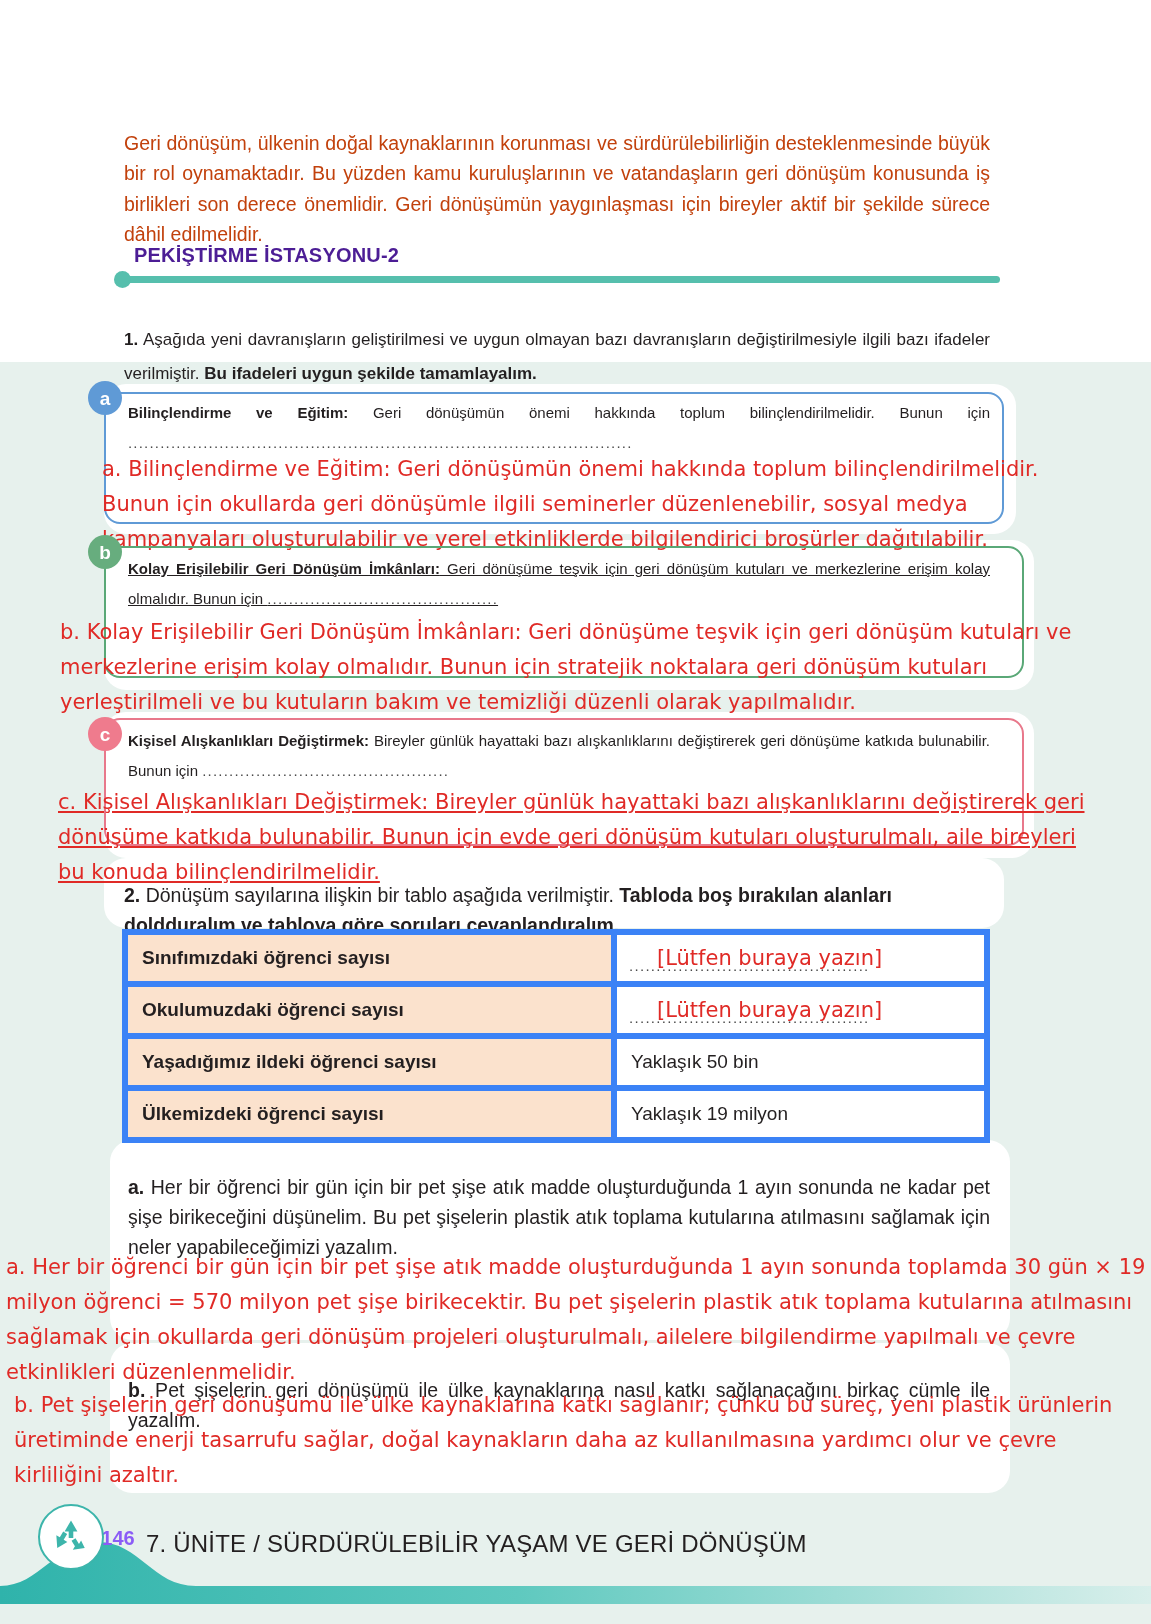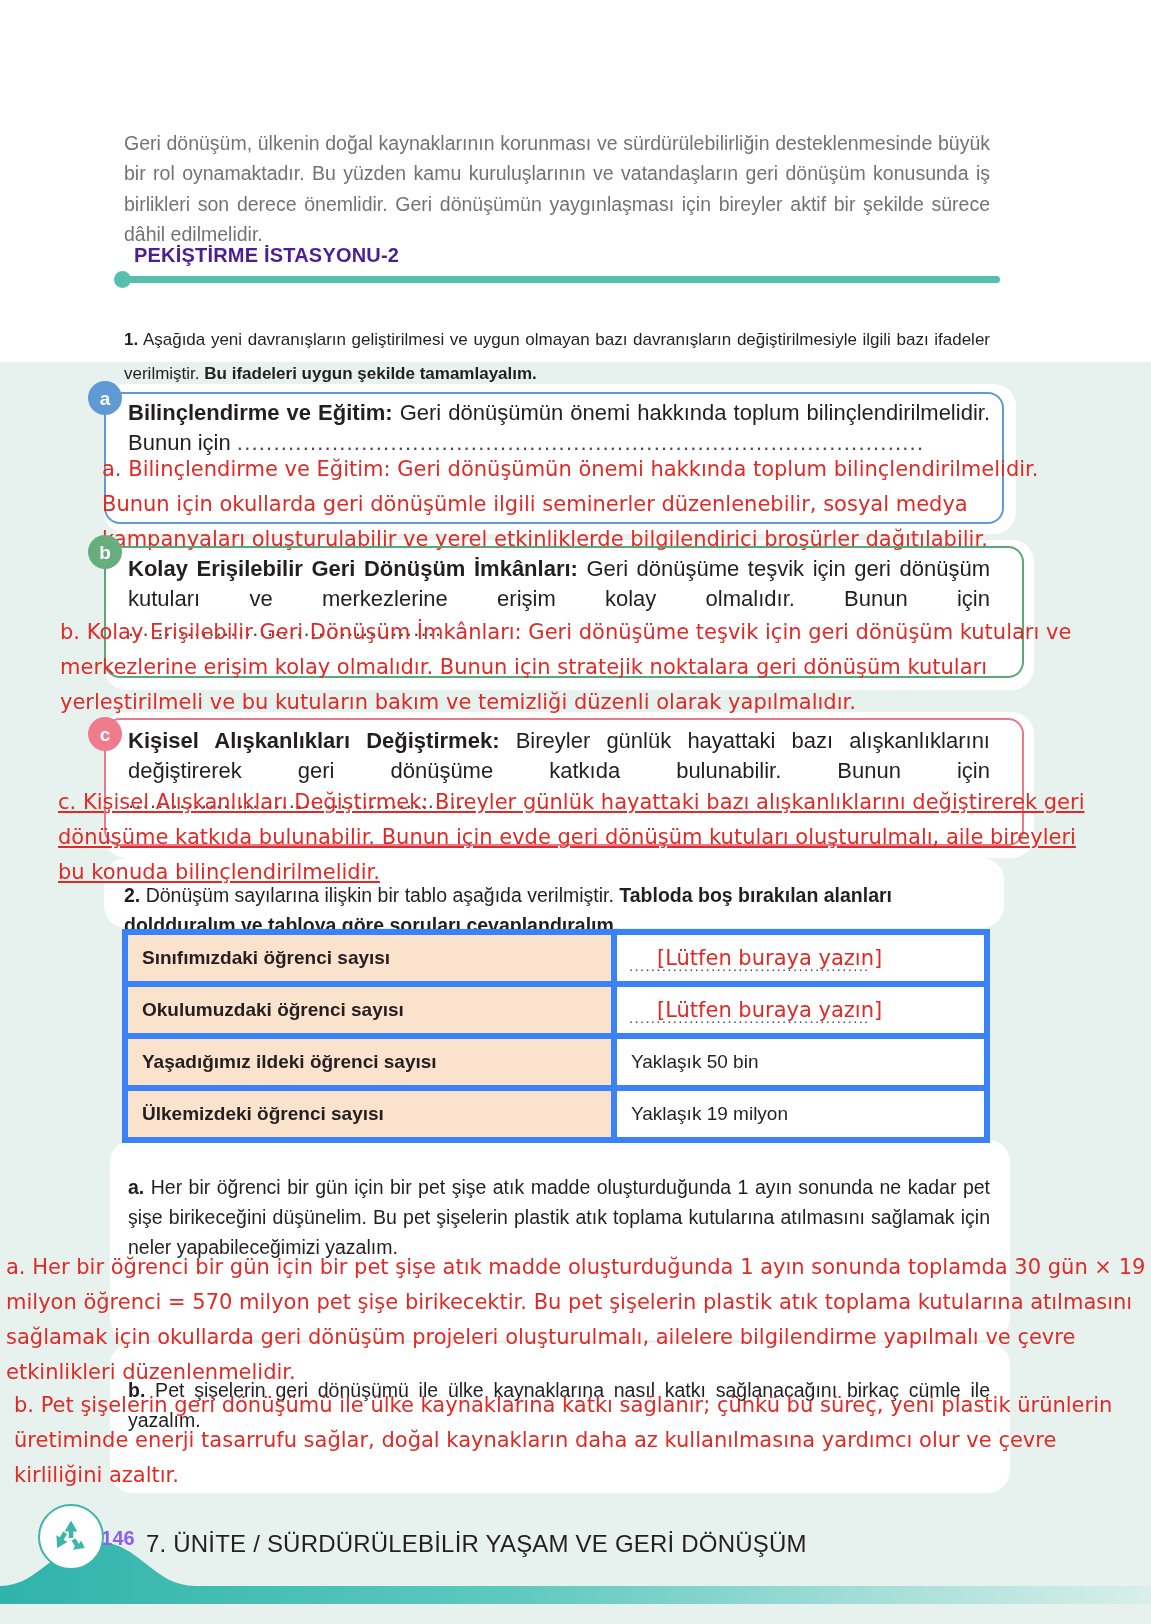--- a/index.html
+++ b/index.html
@@ -46,21 +46,21 @@
 
   
   .intro {
     position: absolute;
     left: 124px;
     top: 108px;
     width: 866px;
     font-size: 19.5px;
     line-height: 30.5px;
     text-align: justify;
-    color: #737373;
+    color: #c2410c;
   }
 
   
   .section-head {
     position: absolute;
     left: 134px;
     top: 244px;
     font-size: 20px;
     font-weight: bold;
     color: #4c1d95;
@@ -120,28 +120,28 @@
     align-items: center;
     justify-content: center;
     line-height: 1;
   }
   .badge-a { left: 88px; top: 381px; background: #5f9ad6; }
   .badge-b { left: 88px; top: 535px; background: #67ad7e; }
   .badge-c { left: 88px; top: 717px; background: #ef7b8d; }
 
   .lbox-text {
     position: absolute;
-    font-size: 22px;
+    font-size: 15px;
     line-height: 30px;
     text-align: justify;
     color: #231f20;
   }
   .lbox-text b { font-weight: bold; }
   .ltext-a { left: 128px; top: 398px; width: 862px; }
-  .ltext-b { left: 128px; top: 554px; width: 862px; }
+  .ltext-b { left: 128px; top: 554px; width: 862px; text-decoration: underline; }
   .ltext-c { left: 128px; top: 726px; width: 862px; }
 
   .dots { letter-spacing: 1.2px; color: #4a4a4a; }
 
   
   .red-answer {
     position: absolute;
     color: #e02a26;
     font-size: 21px;
     line-height: 35px;

